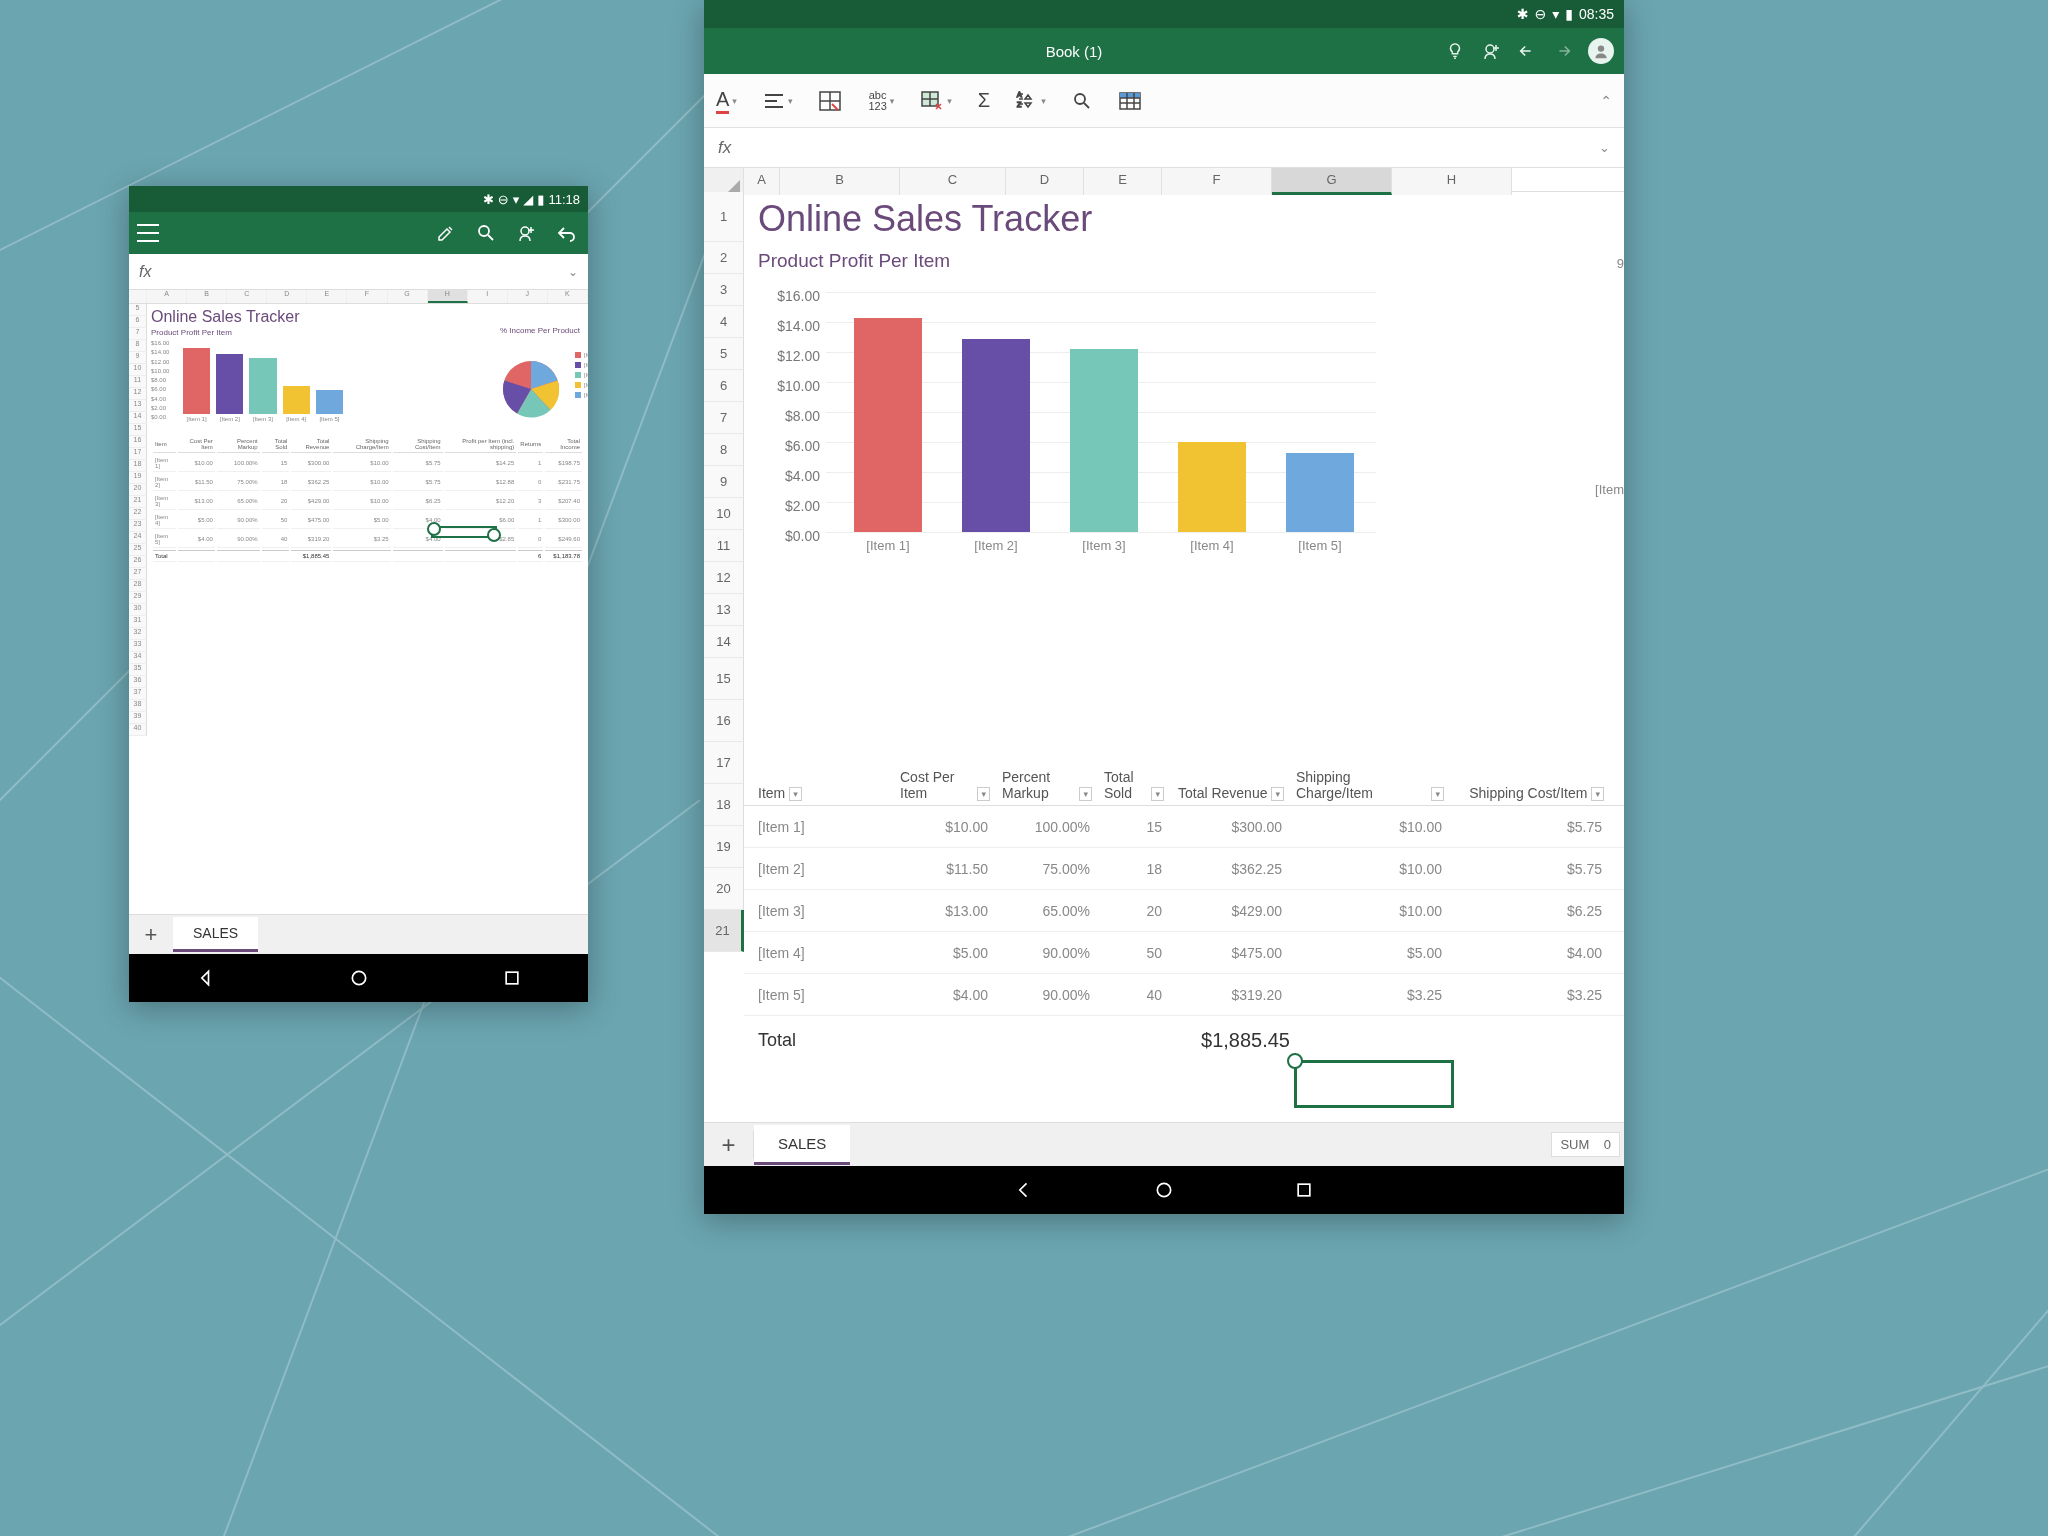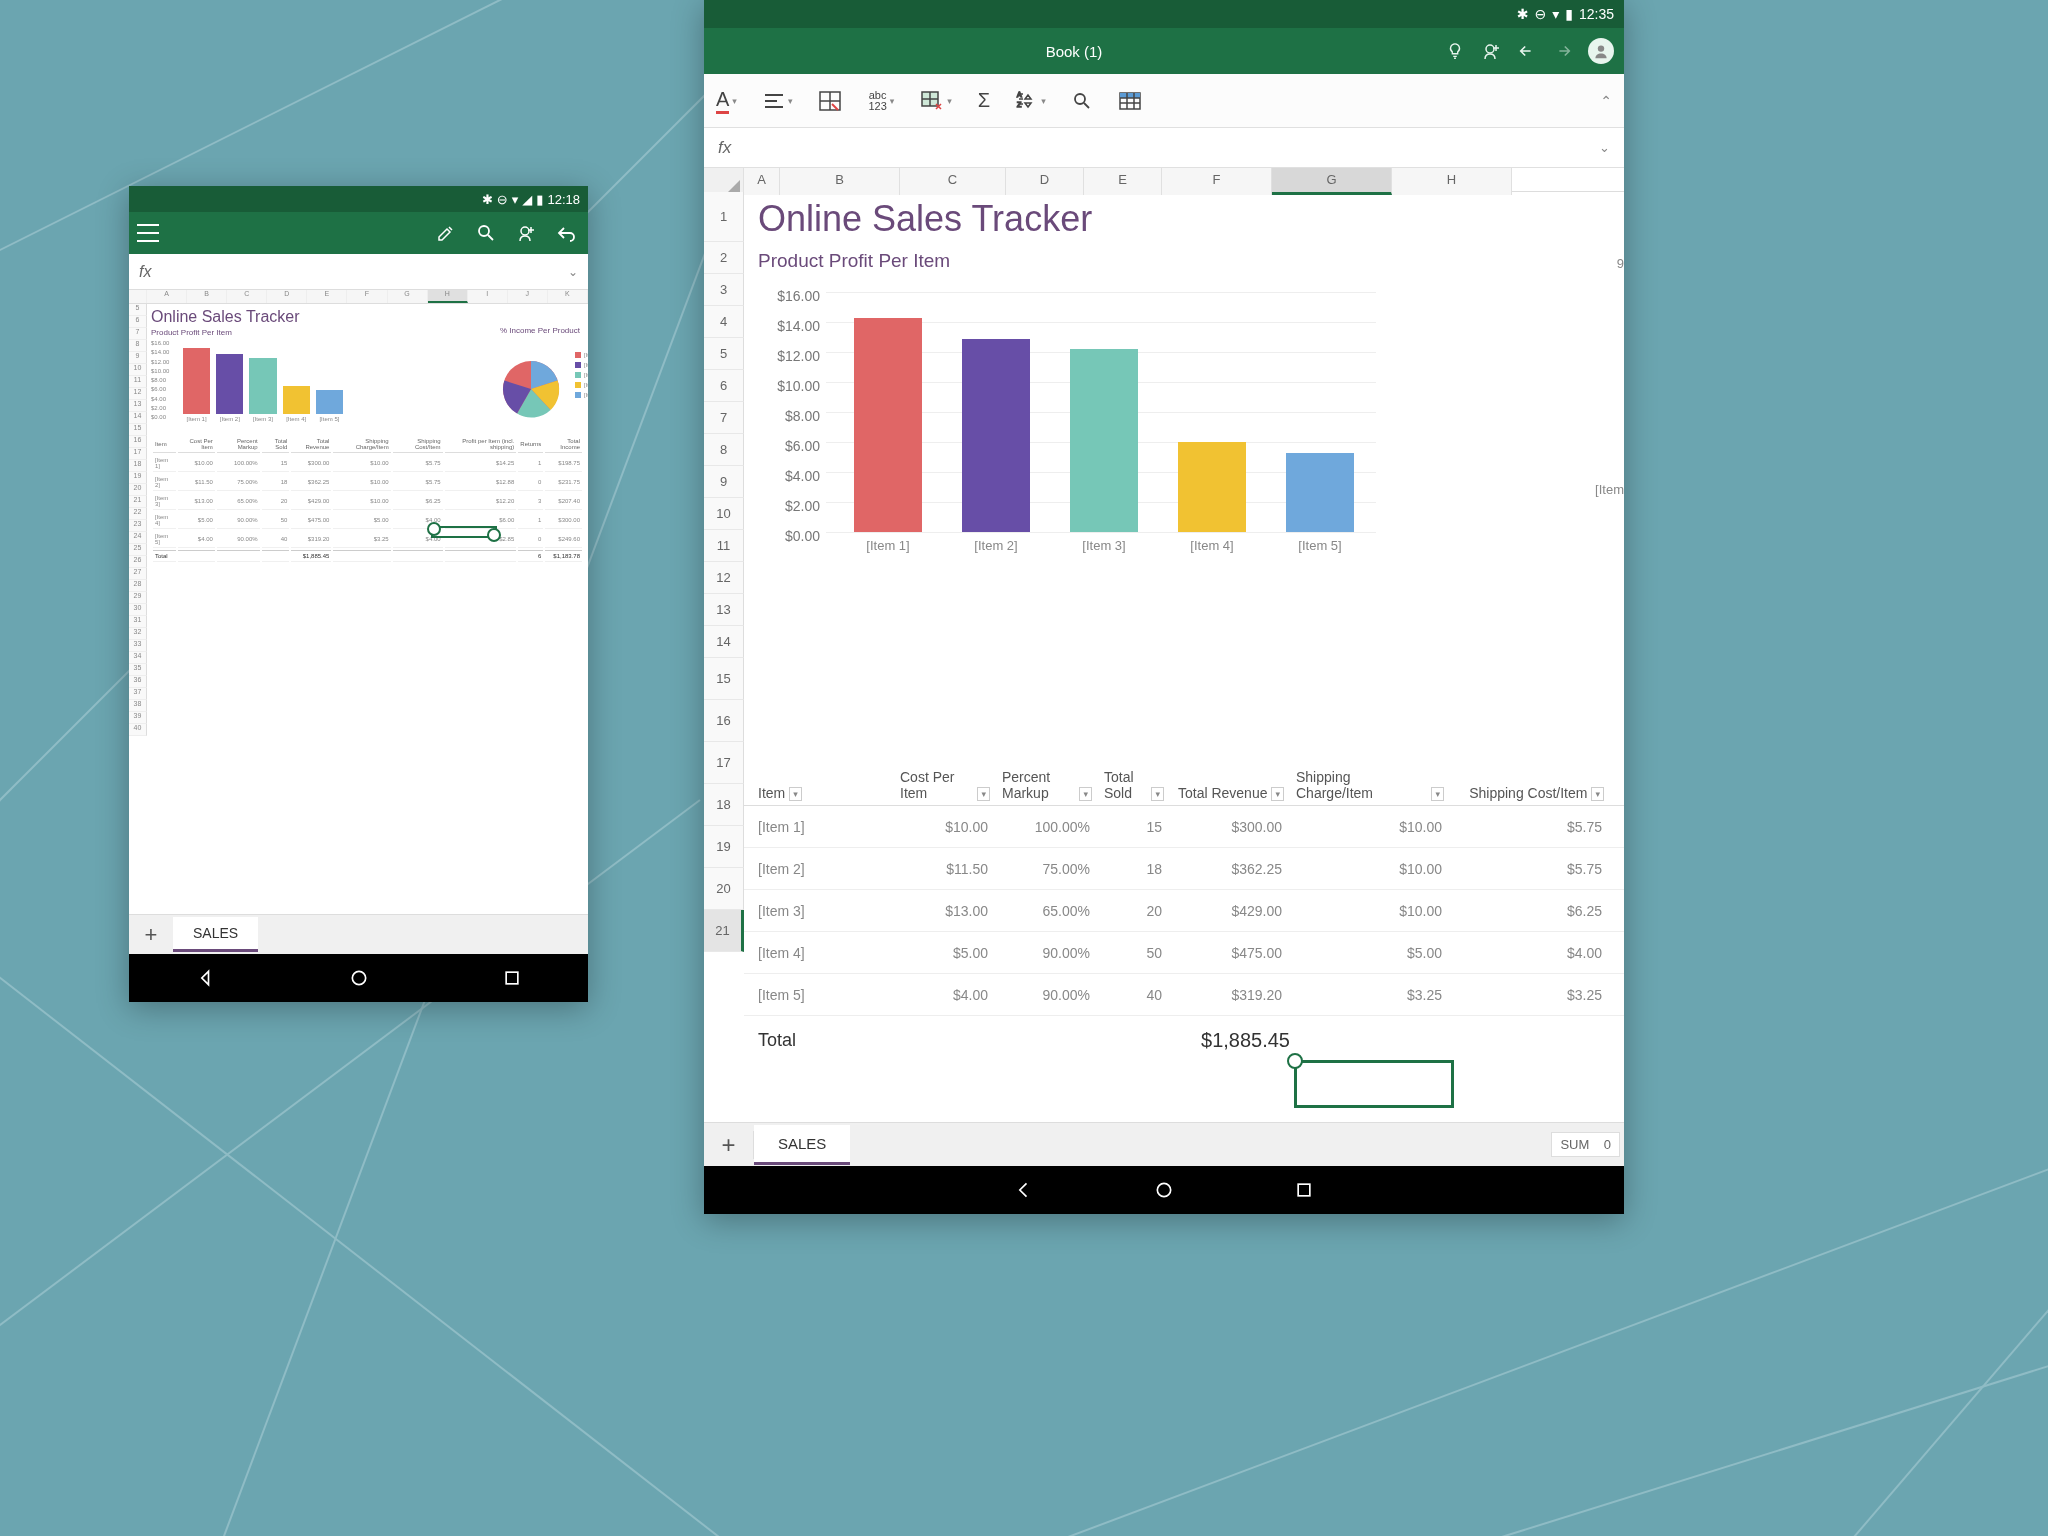--- a/index.html
+++ b/index.html
@@ -148,21 +148,21 @@
   <line x1="1800" y1="1600" x2="2100" y2="1250"></line>
 </svg>
 
 <div class="phone">
   <div class="statusbar">
     <span>✱</span>
     <span>⊖</span>
     <span>▾</span>
     <span>◢</span>
     <span>▮</span>
-    <span>12:18</span>
+    <span>11:18</span>
   </div>
   <div class="toolbar">
     <div class="ham">
         <span></span>
         <span></span>
         <span></span>
       </div>
     <div class="spacer"></div>
     <div class="icon">
         <svg width="20" height="20" viewBox="0 0 20 20" fill="none" stroke="currentColor" stroke-width="1.5">
@@ -423,21 +423,21 @@
       </svg>
   </div>
 </div>
 
 <div class="tablet">
   <div class="statusbar">
     <span>✱</span>
     <span>⊖</span>
     <span>▾</span>
     <span>▮</span>
-    <span>12:35</span>
+    <span>08:35</span>
   </div>
   <div class="titlebar">
     <span class="title">Book (1)</span>
     <div class="ticon">
         <svg width="18" height="18" viewBox="0 0 20 20" fill="none" stroke="currentColor" stroke-width="1.5">
           <path d="M10 2a5 5 0 0 1 3 9v2H7v-2a5 5 0 0 1 3-9z M8 16h4 M9 18h2"></path>
         </svg>
       </div>
     <div class="ticon">
         <svg width="20" height="20" viewBox="0 0 20 20" fill="none" stroke="currentColor" stroke-width="1.5">

